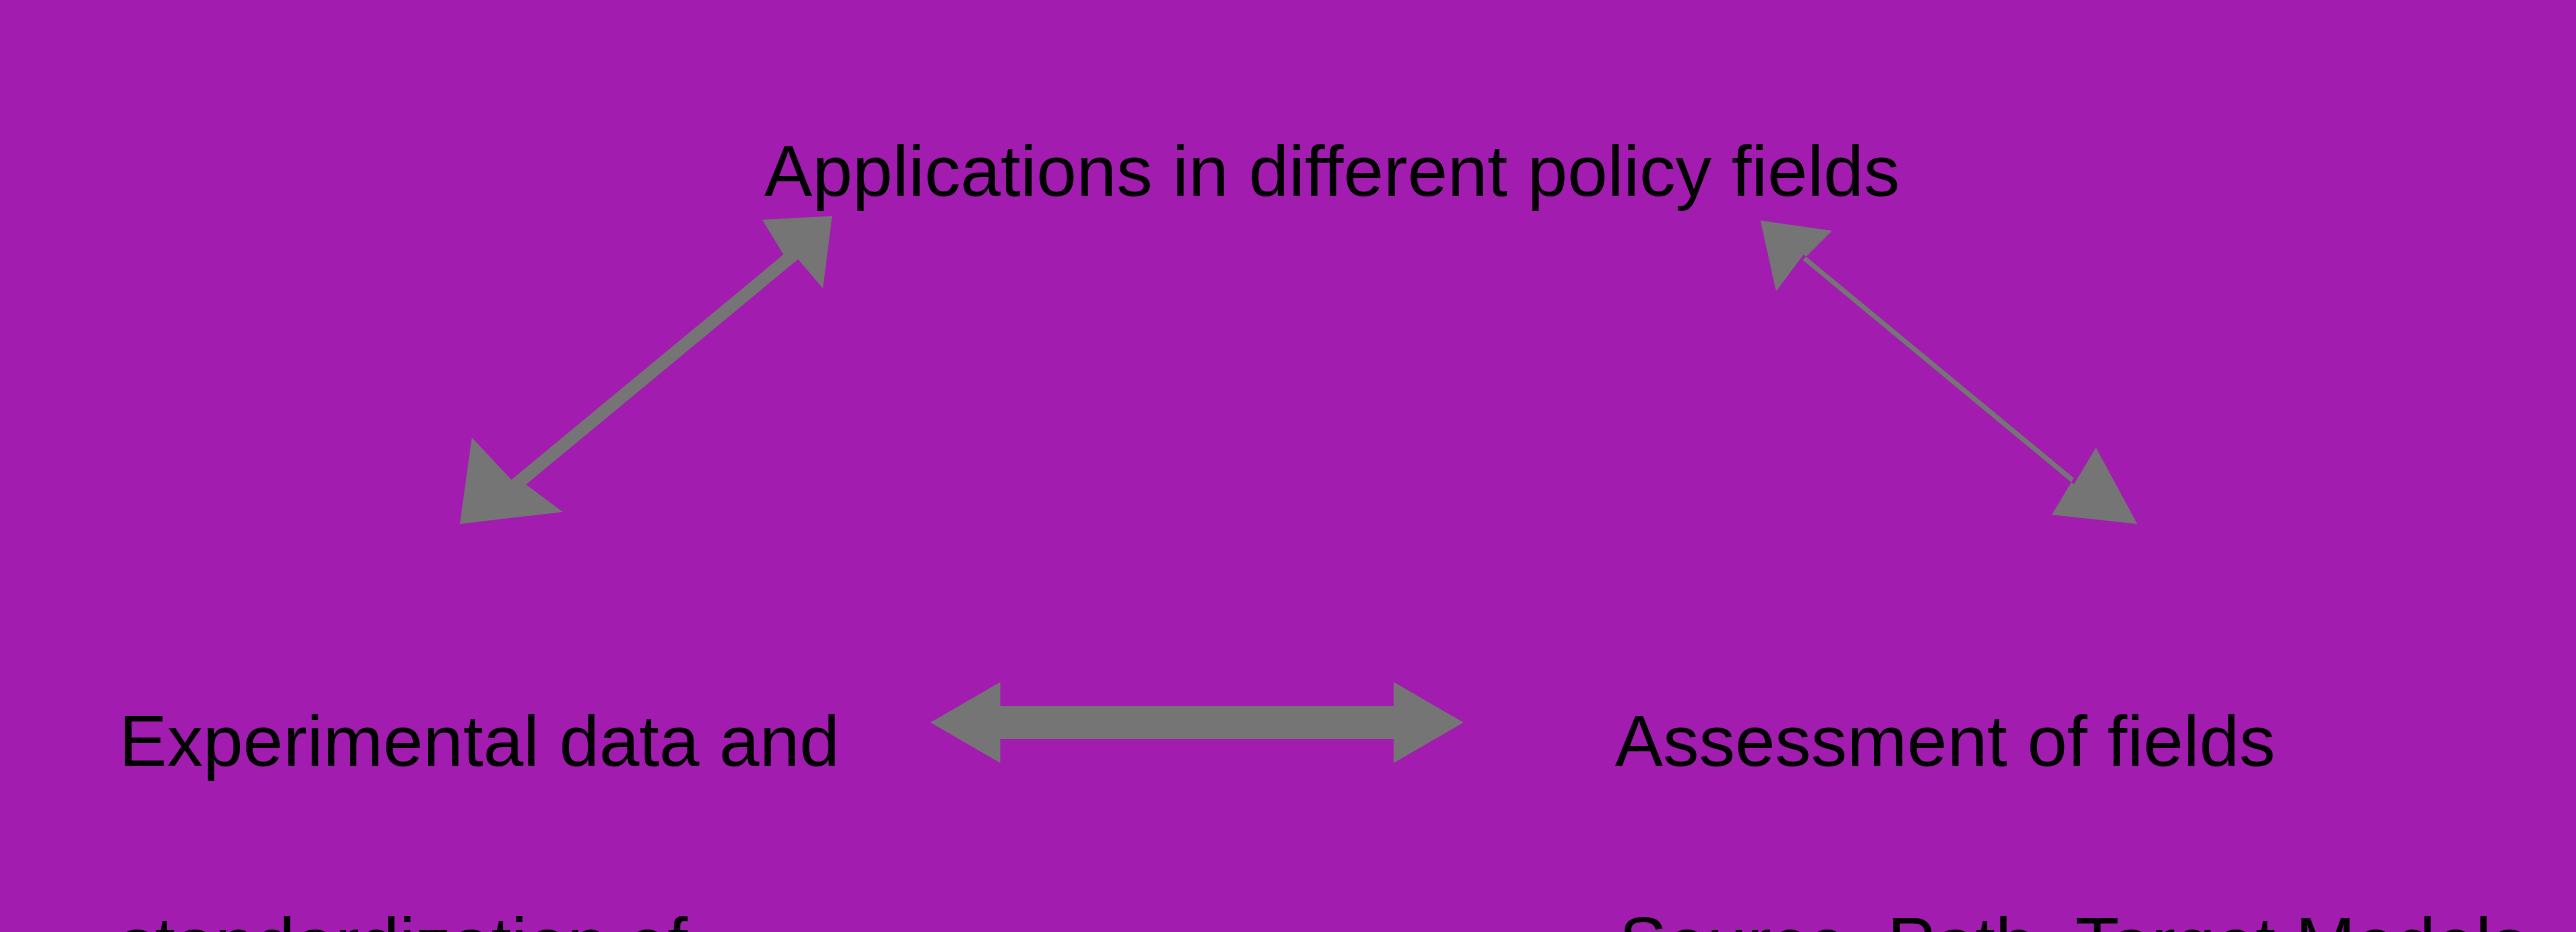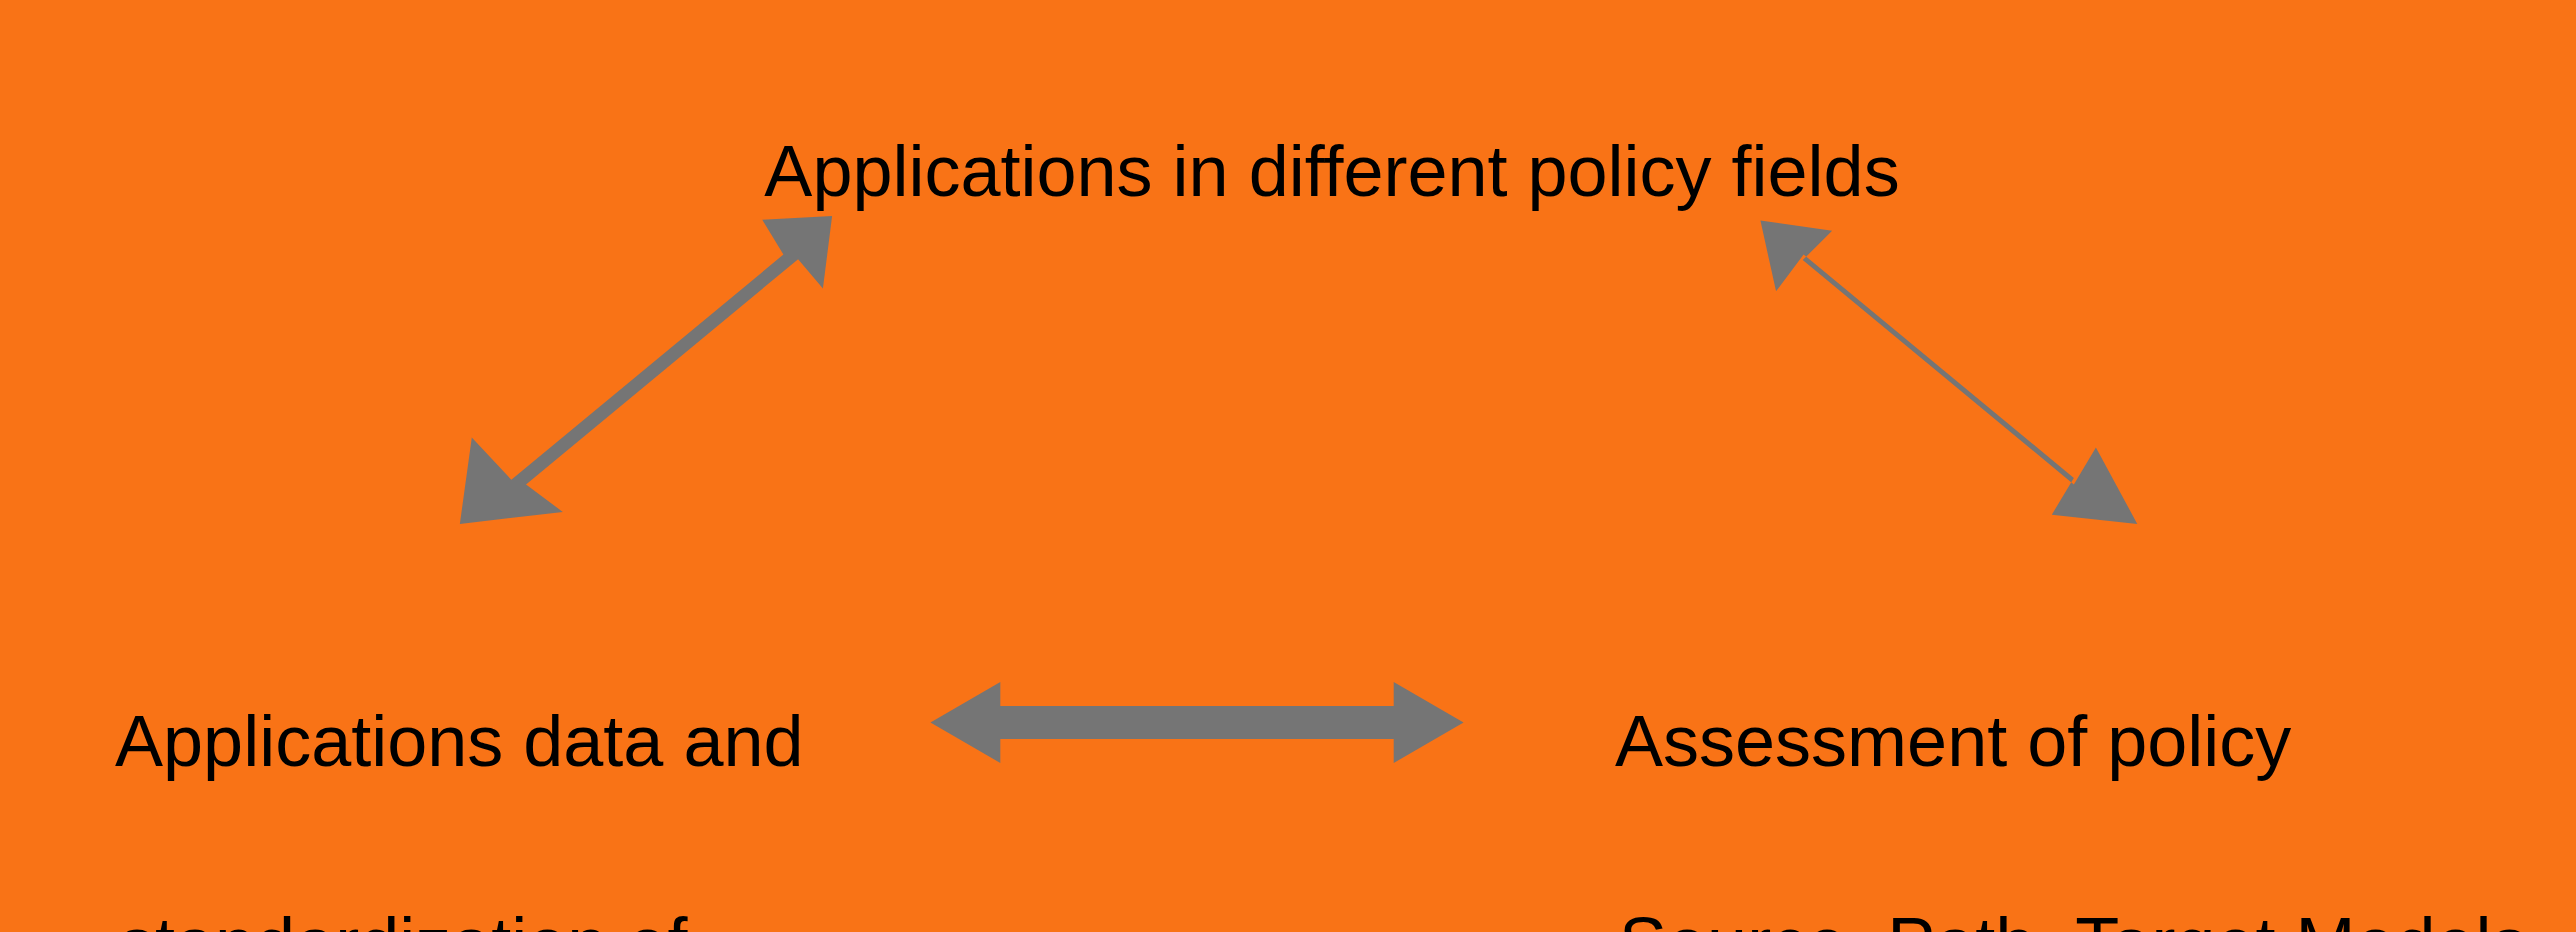--- a/index.html
+++ b/index.html
@@ -47,21 +47,21 @@
     left: 0;
     top: 0;
     width: 2576px;
     height: 932px;
     overflow: visible;
   }
 </style>
 </head>
 <body>
 
-<div id="canvas" style="background: #f97316;">
+<div id="canvas" style="background: #a21caf;">
 
   <svg class="arrow-svg" viewBox="0 0 2802 1014" xmlns="http://www.w3.org/2000/svg">
 
     <g>
       <polygon fill="#757575" points="500,570 513,476 556,522 852,277 829,239 905,235 895,314 868,282 572,527 612,557"></polygon>
     </g>
 
     <g>
       <polygon fill="#757575" points="1915,240 1993,251 1961,283 2256,527 2280,487 2325,570 2232,560 2256,520 1962,277 1932,317"></polygon>
     </g>
@@ -69,24 +69,24 @@
     <g>
       <polygon fill="#757575" points="1012,786 1088,742 1088,768 1516,768 1516,742 1592,786 1516,830 1516,804 1088,804 1088,830"></polygon>
     </g>
   </svg>
 
   <div class="node-text" id="node-top" style="color: rgb(0, 0, 0);">
     <span>Applications in different policy fields</span><br>
   </div>
 
   <div class="node-text" id="node-left" style="color: rgb(0, 0, 0);">
-    <span>Applications data and</span><br>
+    <span>Experimental data and</span><br>
     <span>standardization of</span><br>
     
   </div>
 
   <div class="node-text" id="node-right" style="color: rgb(0, 0, 0);">
-    <span>Assessment of policy</span><br>
+    <span>Assessment of fields</span><br>
     <span>Source–Path–Target Models</span>
   </div>
 
 </div>
 
 
 </body></html>

